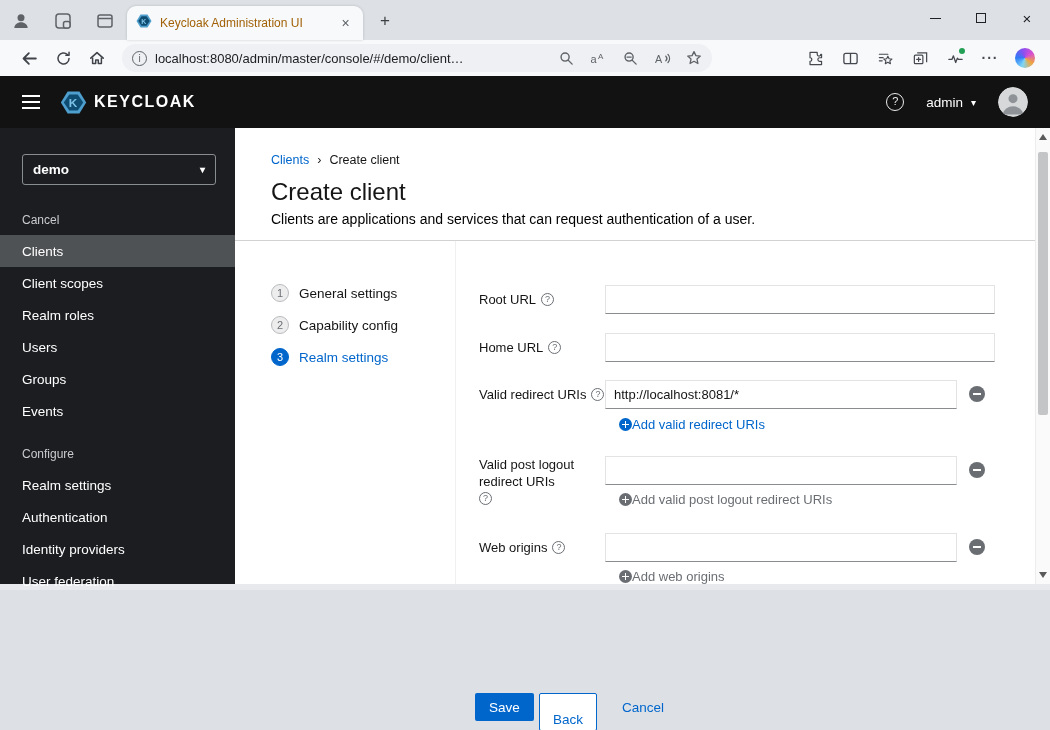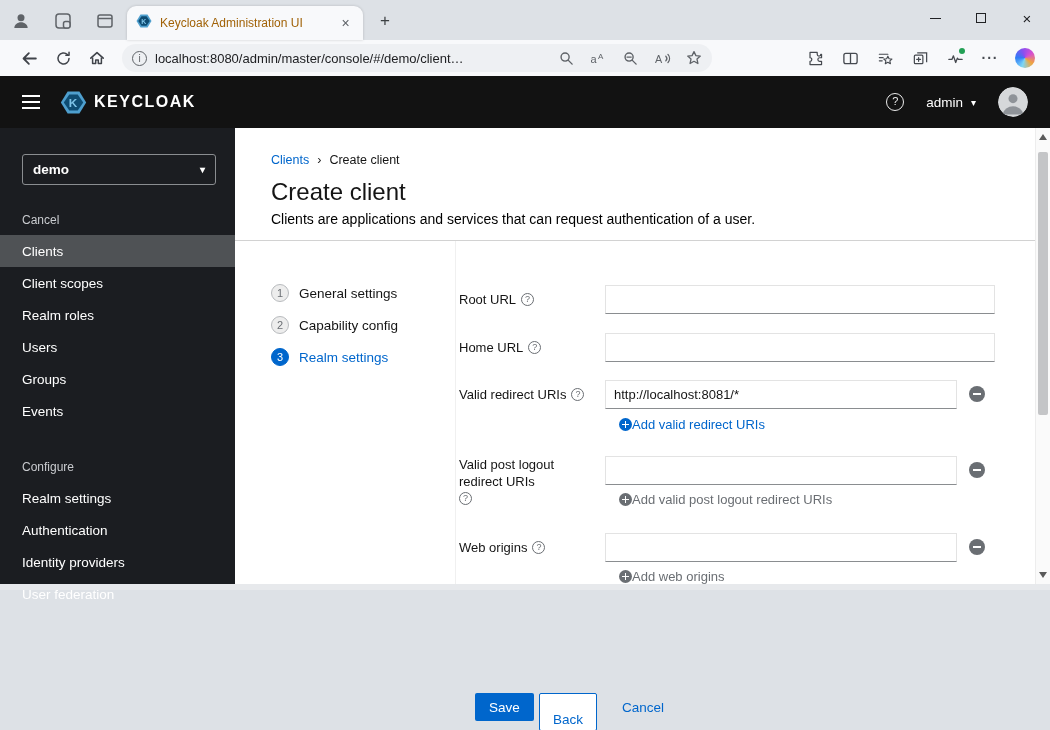--- a/index.html
+++ b/index.html
@@ -46,21 +46,21 @@
 
   
   .app-body{display:flex;height:456px}
   .bottom-edge{height:6px;background:#e7e9ec}
 
   
   .kc-sidebar{width:235px;background:#1b1d21;flex:none;position:relative}
   .realm-select{margin:26px 19px 0 22px;height:31px;border:1px solid #8a8d90;border-radius:3px;display:flex;align-items:center;padding:0 10px;color:#fff;font-size:13.5px;font-weight:bold;cursor:pointer}
   .realm-caret{margin-left:auto;font-size:10px;color:#fff}
   .nav-sec-title{padding-left:22px;margin-top:28px;margin-bottom:8px;font-size:12px;color:#c9cbcf}
-  .nav-sec-title.second{margin-top:33px}
+  .nav-sec-title.second{margin-top:20px}
   .kc-nav-item{height:32px;display:flex;align-items:center;padding-left:22px;font-size:13.5px;color:#fff;cursor:pointer}
   .kc-nav-item.selected{background:#4f5255}
 
   
   .kc-main{flex:1;background:#fff;position:relative}
   .breadcrumb{position:absolute;left:36px;top:25px;font-size:12.5px;display:flex;align-items:center}
   .bc-link{color:#0066cc;cursor:pointer;text-decoration:none}
   .bc-sep{color:#151515;margin:0 8px}
   .bc-current{color:#151515}
   .page-title{position:absolute;left:36px;top:50px;font-size:24px;font-weight:400;color:#151515}
@@ -68,21 +68,21 @@
   .divider{position:absolute;left:0;top:112px;width:800px;height:1px;background:#d2d2d2}
   .wiz-divider{position:absolute;left:220px;top:113px;bottom:0;width:1px;background:#f0f0f0}
 
   .wizard-nav{position:absolute;left:36px;top:149px;width:180px}
   .step{height:32px;display:flex;align-items:center;gap:10px;cursor:pointer}
   .step-circle{width:18px;height:18px;border-radius:50%;background:#ededed;border:1px solid #b8bbbe;color:#6a6e73;font-size:11px;display:flex;align-items:center;justify-content:center;flex:none}
   .step-label{font-size:13.5px;color:#151515}
   .step.active .step-circle{background:#0066cc;border-color:#0066cc;color:#fff}
   .step.active .step-label{color:#0066cc}
 
-  .f-label{position:absolute;left:224px;width:132px;min-height:28px;display:flex;align-items:center;flex-wrap:wrap;column-gap:5px;row-gap:2px;font-size:13px;line-height:17px;color:#151515}
+  .f-label{position:absolute;left:244px;width:132px;min-height:28px;display:flex;align-items:center;flex-wrap:wrap;column-gap:5px;row-gap:2px;font-size:13px;line-height:17px;color:#151515}
   .help-ic{width:13px;height:13px;border:1px solid #6a6e73;border-radius:50%;color:#6a6e73;font-size:9px;line-height:11px;text-align:center;flex:none;cursor:pointer}
   .f-input{position:absolute;left:370px;height:29px;border:1px solid #e3e3e3;border-bottom:1px solid #8a8d90;background:#fff;font:13px "Liberation Sans",sans-serif;color:#151515;padding:0 8px;outline:none}
   .w-wide{width:390px}.w-narrow{width:352px}
   .r1{top:157px}.r2{top:205px}.r3{top:252px}.r4{top:328px}.r5{top:405px}
   .minus-btn{position:absolute;left:734px;width:16px;height:16px;border-radius:50%;background:#6a6e73;display:flex;align-items:center;justify-content:center;cursor:pointer;border:none}
   .minus-btn::after{content:"";width:8px;height:2px;background:#fff}
   .m3{top:258px}.m4{top:334px}.m5{top:411px}
   .add-link{position:absolute;left:384px;height:17px;display:flex;align-items:center;font-size:13px;cursor:pointer}
   .add-link.active{color:#0066cc}
   .add-link.muted{color:#6a6e73}

